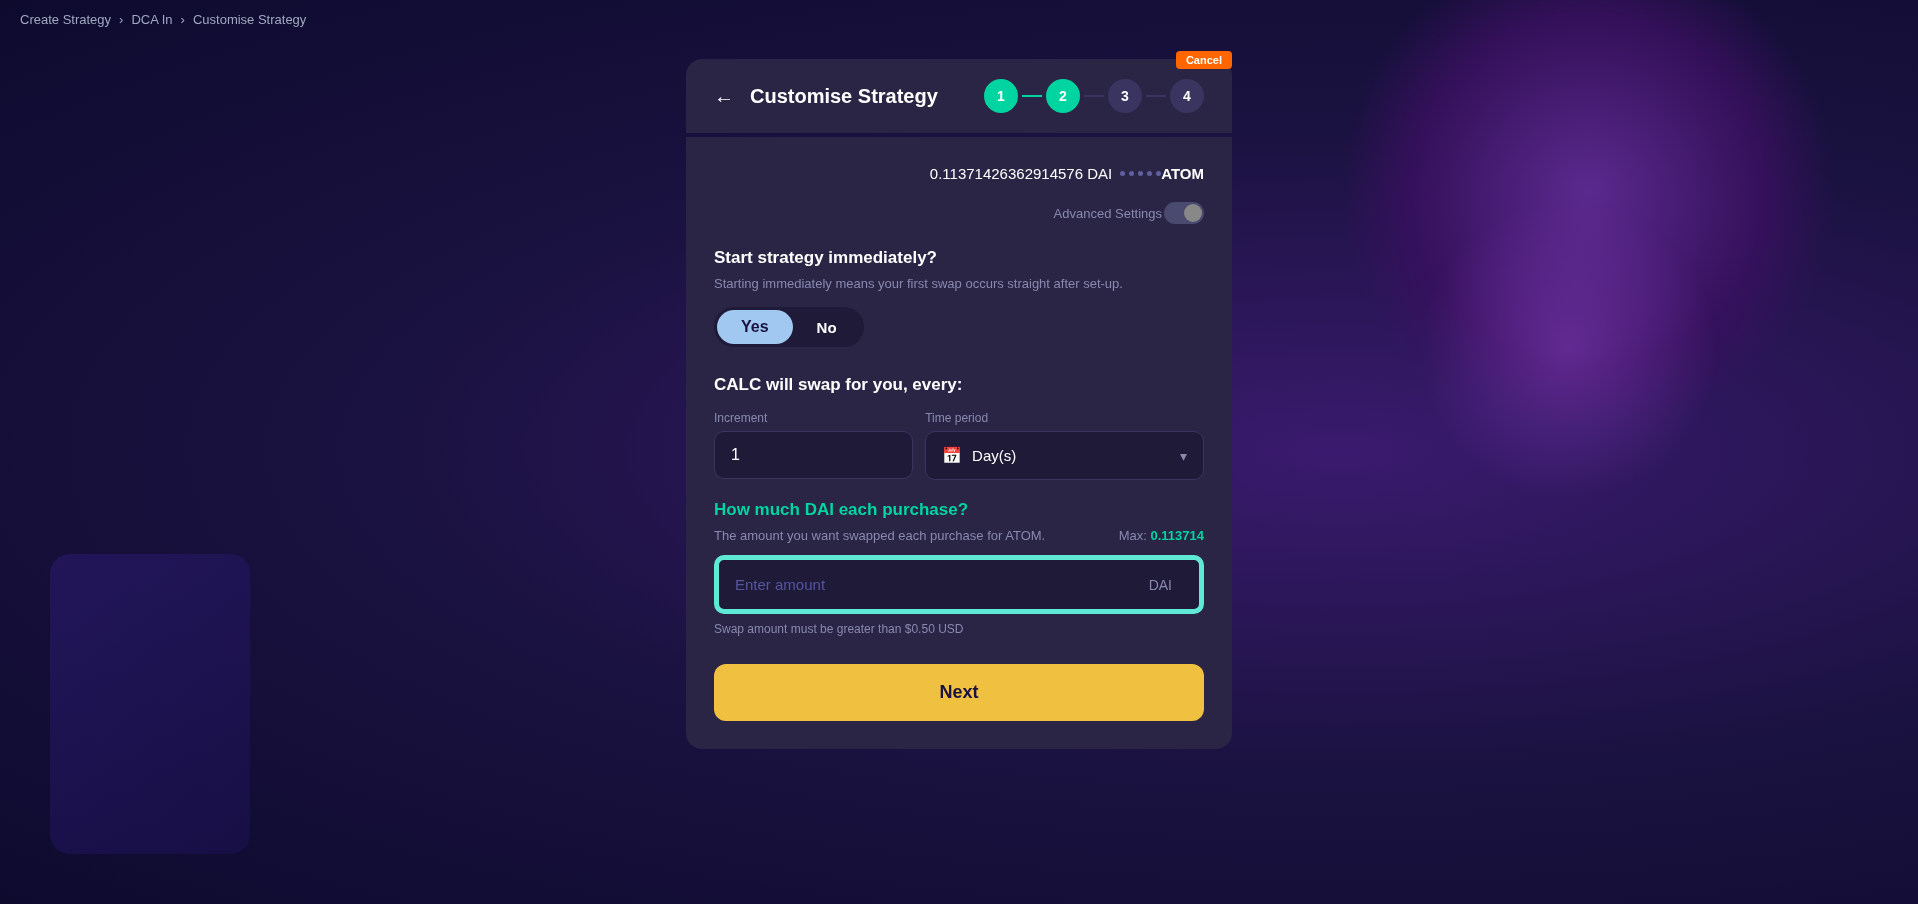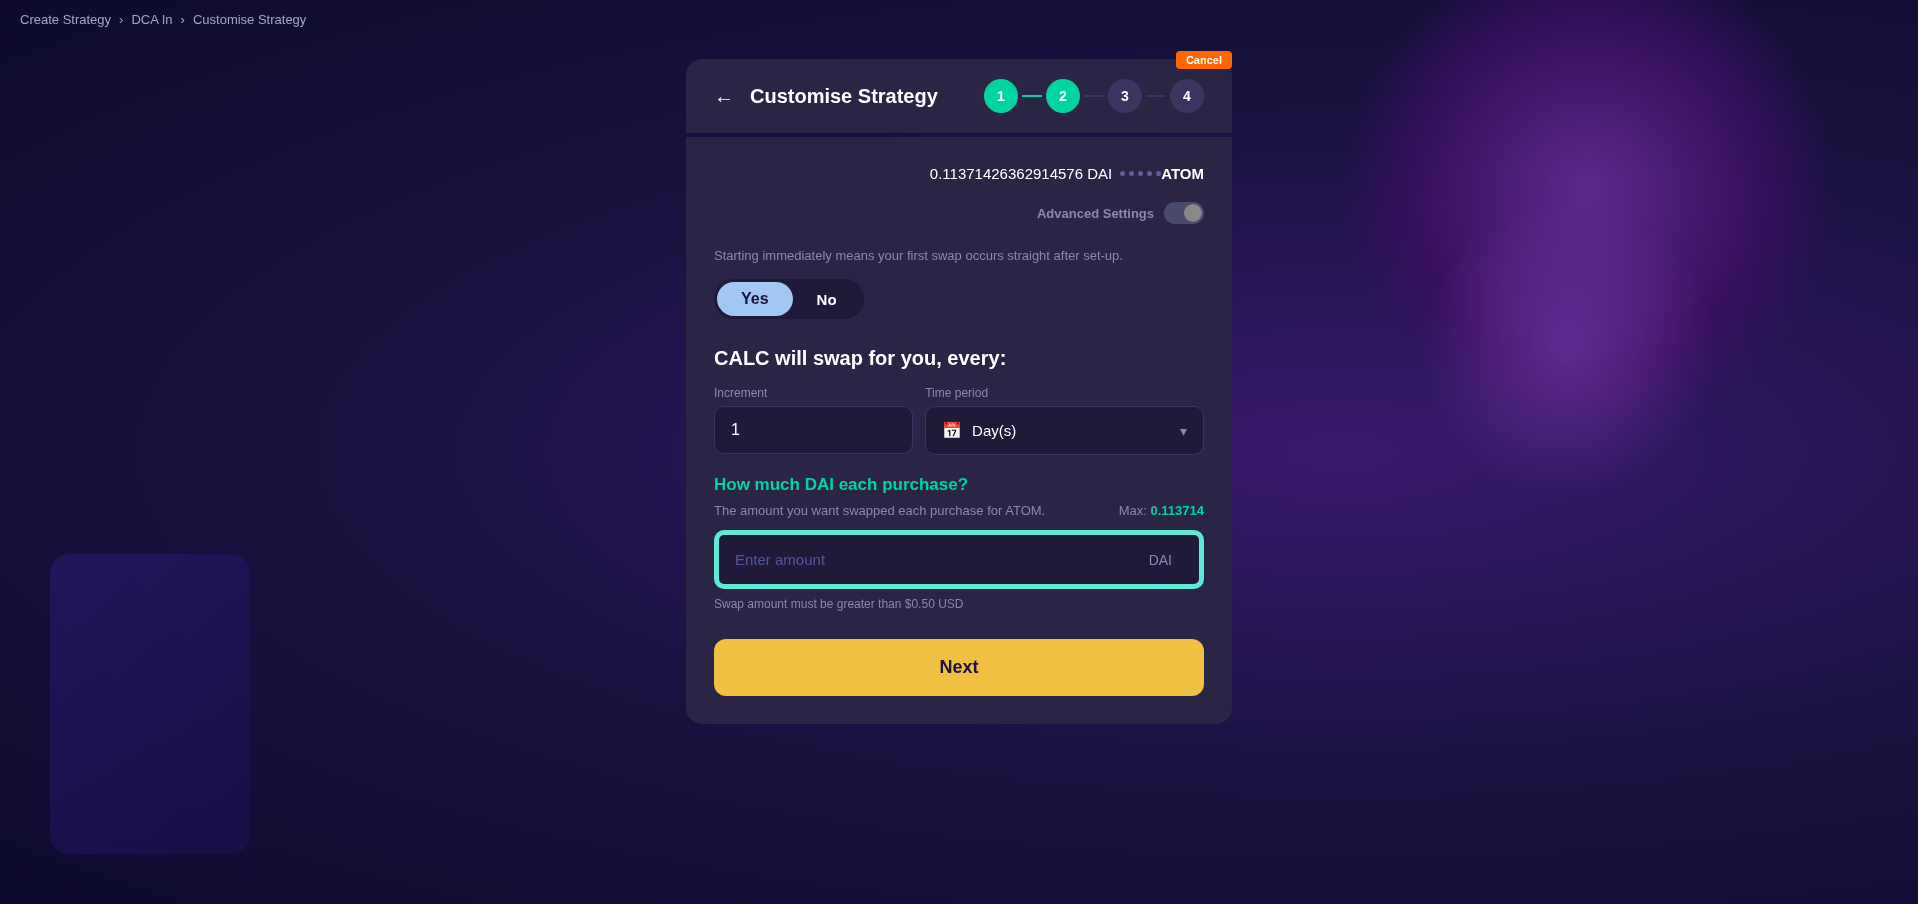--- a/index.html
+++ b/index.html
@@ -222,23 +222,22 @@
       color: #ffffff;
       font-size: 15px;
       font-weight: 600;
     }
 
     
     .advanced-row {
       display: flex;
       align-items: center;
       justify-content: flex-end;
-      gap: 10px;
+      gap: 2px;
       margin-bottom: 24px;
-      font-weight: bold;
     }
 
     .advanced-label {
       color: #8888b0;
       font-size: 13px;
     }
 
     .toggle {
       width: 40px;
       height: 22px;
@@ -301,21 +300,21 @@
       border-radius: 20px;
       padding: 8px 24px;
       font-size: 15px;
       font-weight: 600;
       cursor: pointer;
     }
 
     
     .swap-section-title {
       color: #ffffff;
-      font-size: 20px;
+      font-size: 17px;
       font-weight: 600;
       margin-bottom: 16px;
     }
 
     .input-row {
       display: flex;
       gap: 12px;
       margin-bottom: 8px;
     }
 
@@ -518,20 +517,21 @@
       
       <div class="advanced-row">
         <span class="advanced-label">Advanced Settings</span>
         <div class="toggle">
           <div class="toggle-thumb"></div>
         </div>
       </div>
 
       
       <div class="section">
+        <div class="section-title">Start strategy immediately?</div>
         <div class="section-desc">Starting immediately means your first swap occurs straight after set-up.</div>
 
         <div class="yes-no-toggle">
           <button class="yes-btn">Yes</button>
           <button class="no-btn">No</button>
         </div>
       </div>
 
       
       <div class="section">

